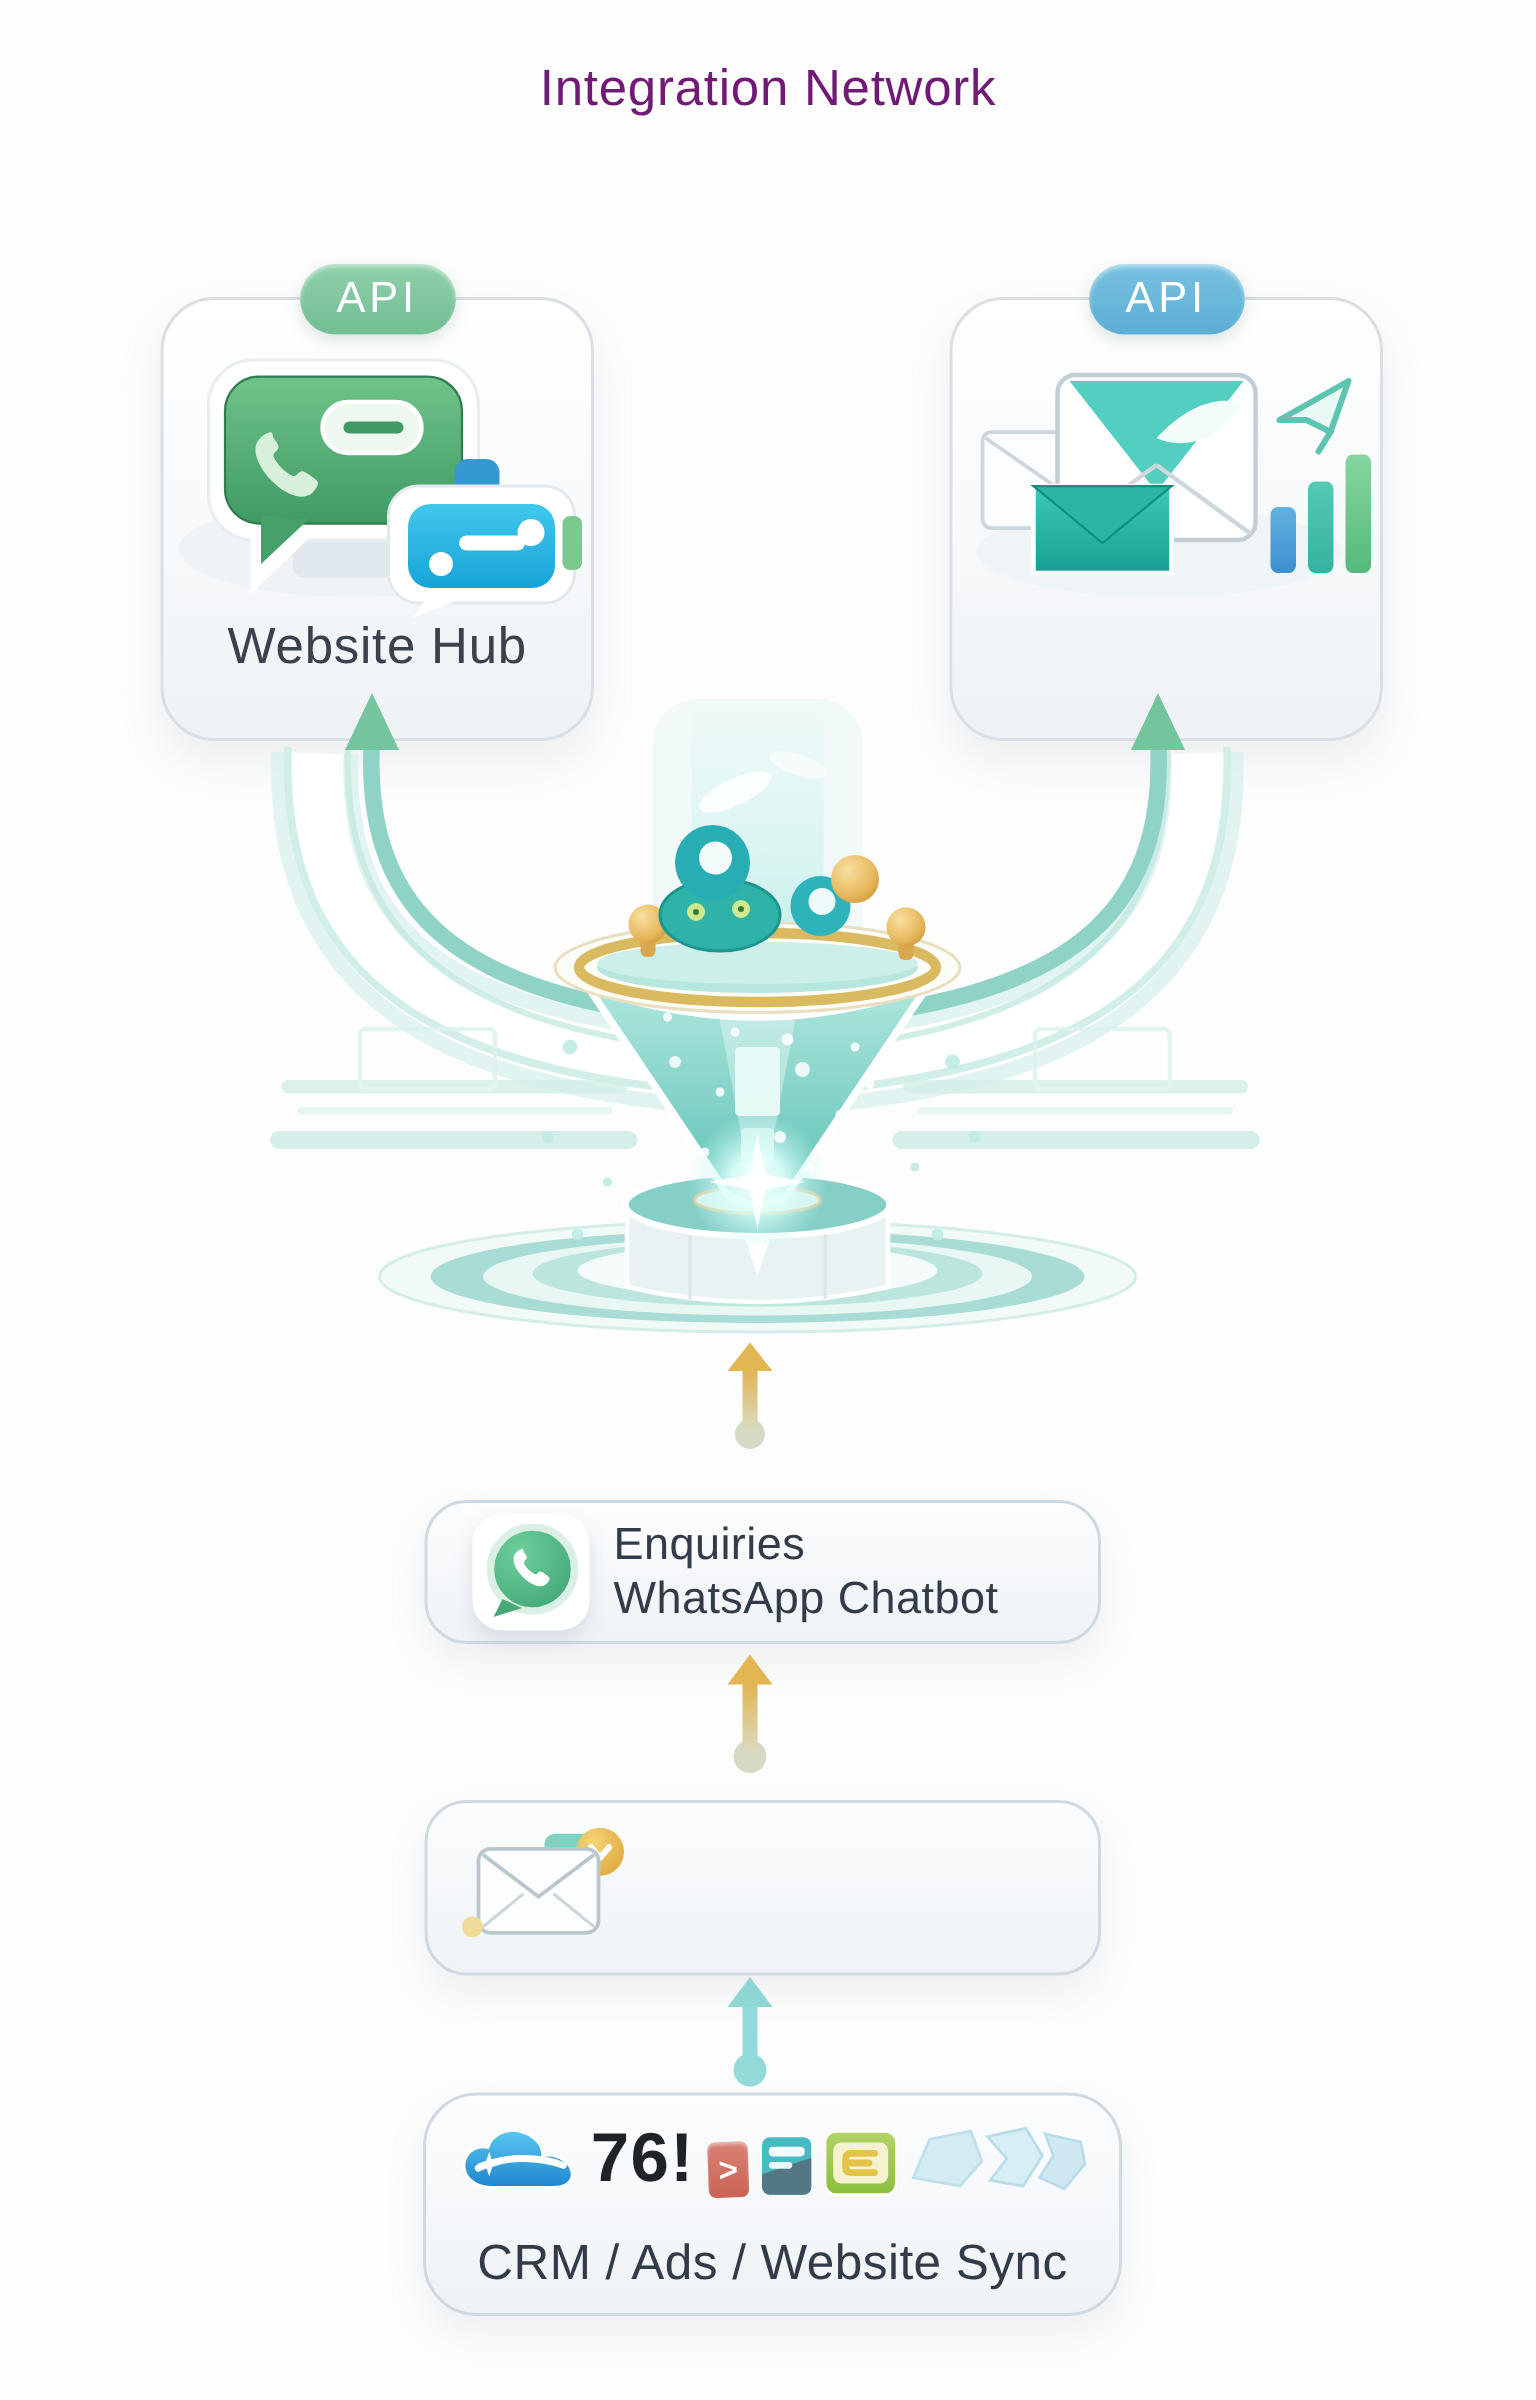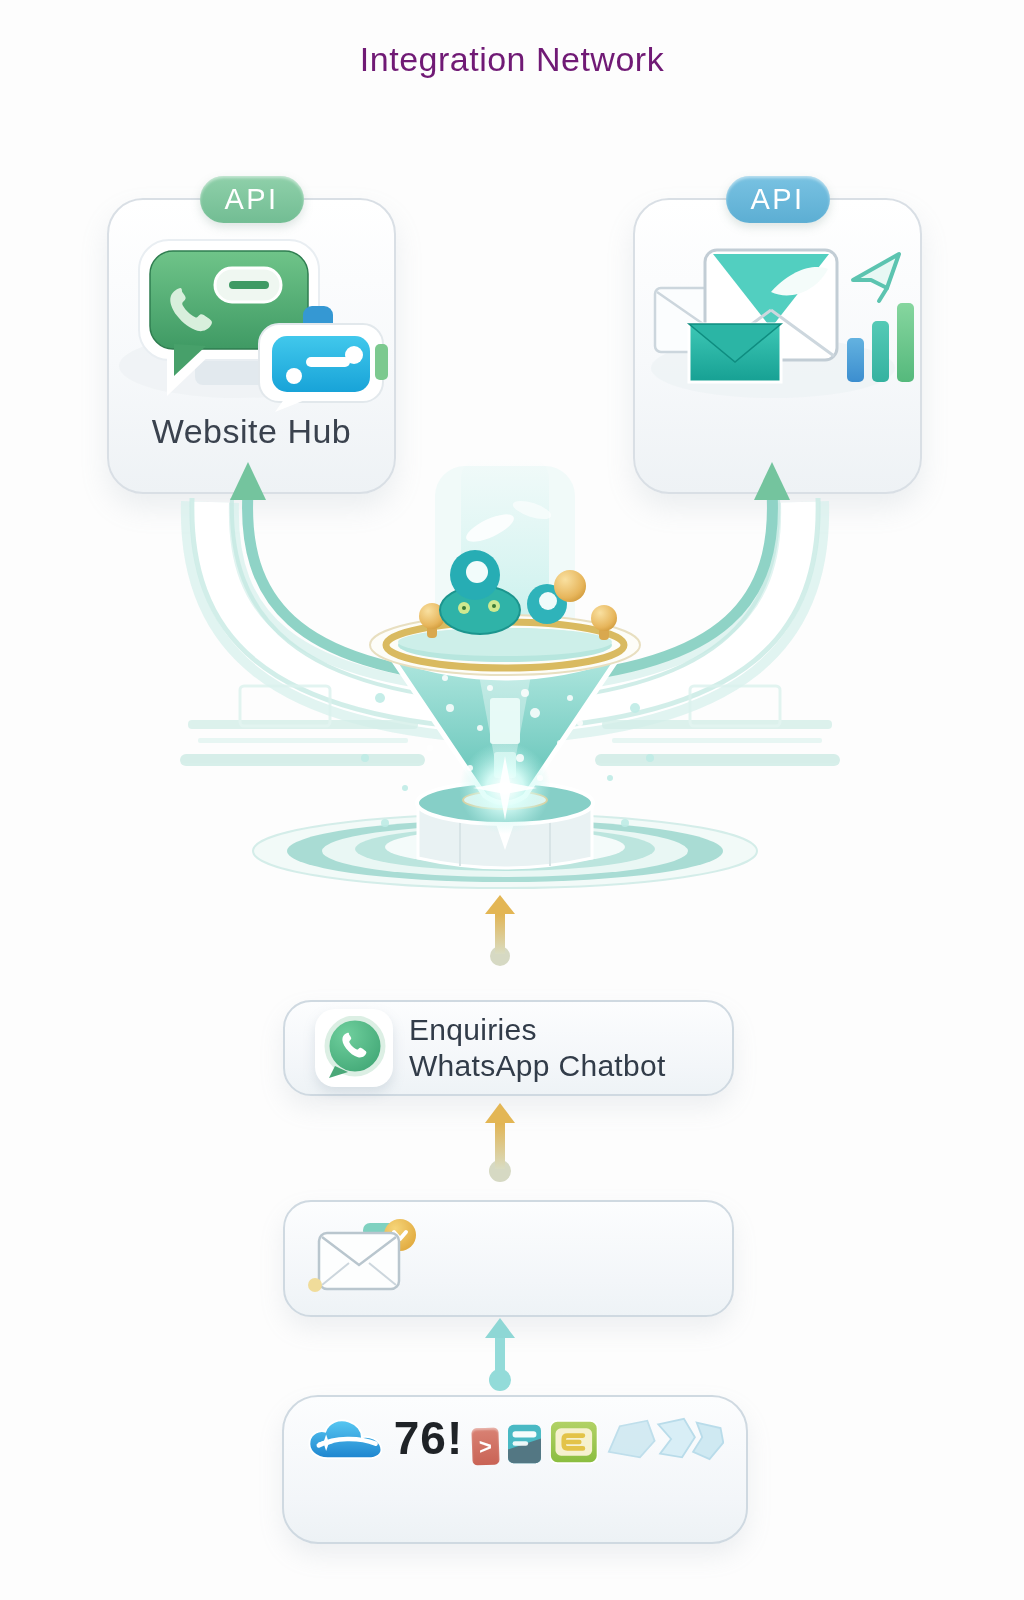--- a/index.html
+++ b/index.html
@@ -419,15 +419,16 @@
         <rect x="0" y="0" width="52" height="46" rx="8" fill="url(#grnG)" stroke="#ffffff" stroke-width="2"></rect>
         <rect x="6" y="8" width="40" height="30" rx="6" fill="#f6f1cf"></rect>
         <path d="M36 16 H19 Q15 16 15 20 V26 Q15 30 19 30 H36 M17 23 H32" stroke="#e3c348" stroke-width="5" fill="none" stroke-linecap="round"></path>
       </svg>
       <svg width="128" height="52" viewBox="0 0 128 52">
         <polygon points="2,40 14,12 44,6 52,28 36,46" fill="#cfe9f2" opacity=".9" stroke="#b9dcea" stroke-width="2"></polygon>
         <polygon points="56,10 84,4 96,24 82,46 58,42 70,26" fill="#d8eef6" stroke="#b9dcea" stroke-width="2"></polygon>
         <polygon points="98,8 124,14 127,30 112,48 94,40 104,24" fill="#cfe9f2" stroke="#b9dcea" stroke-width="2"></polygon>
       </svg>
     </div>
+    <div class="crm-label">CRM / Ads / Website Sync</div>
   </div>
 
 </div>
 
 </body></html>

